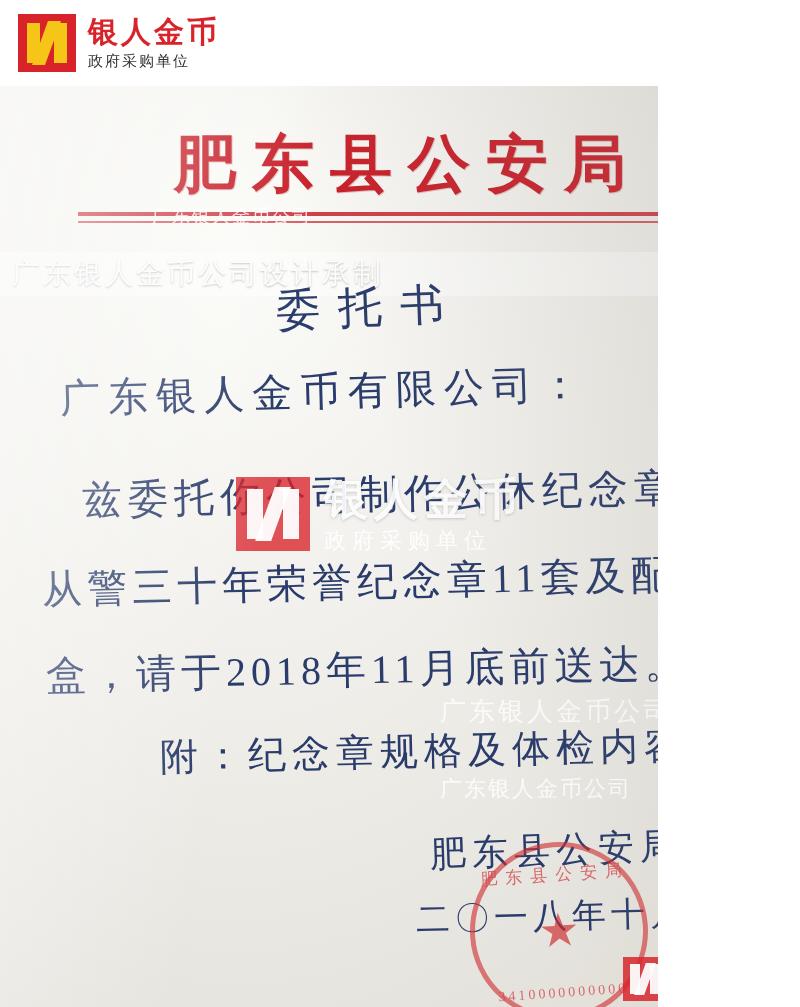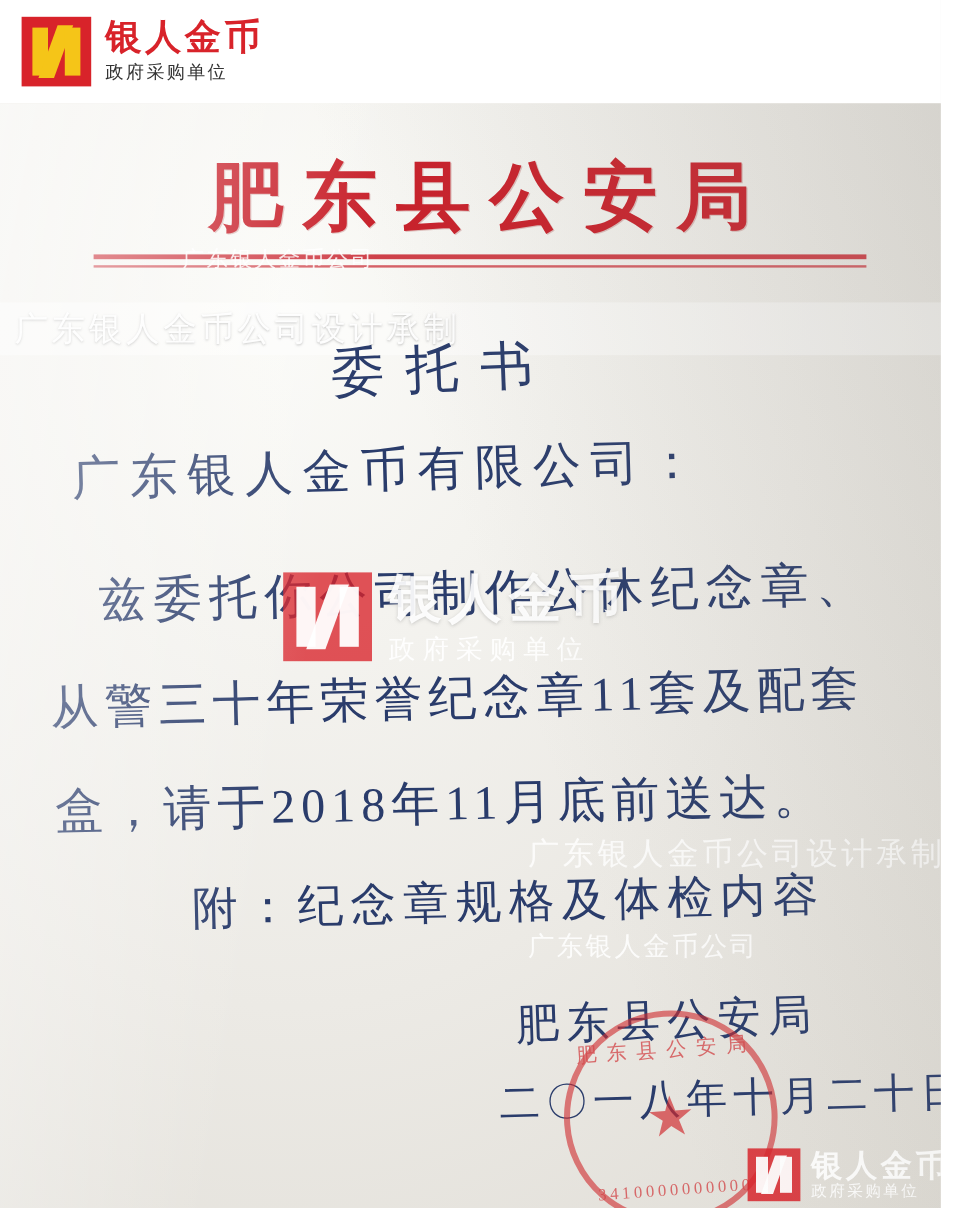--- a/index.html
+++ b/index.html
@@ -5,21 +5,21 @@
   html, body {
     margin: 0;
     padding: 0;
     background: #ffffff;
   }
   body {
     font-family: "Liberation Sans", sans-serif;
   }
   .page {
     position: relative;
-    width: 784px;
+    width: 658px;
     height: 1007px;
     overflow: hidden;
     background: #f4f2ef;
   }
 
   
   .top-bar {
     position: absolute;
     left: 0; top: 0;
     width: 800px;

